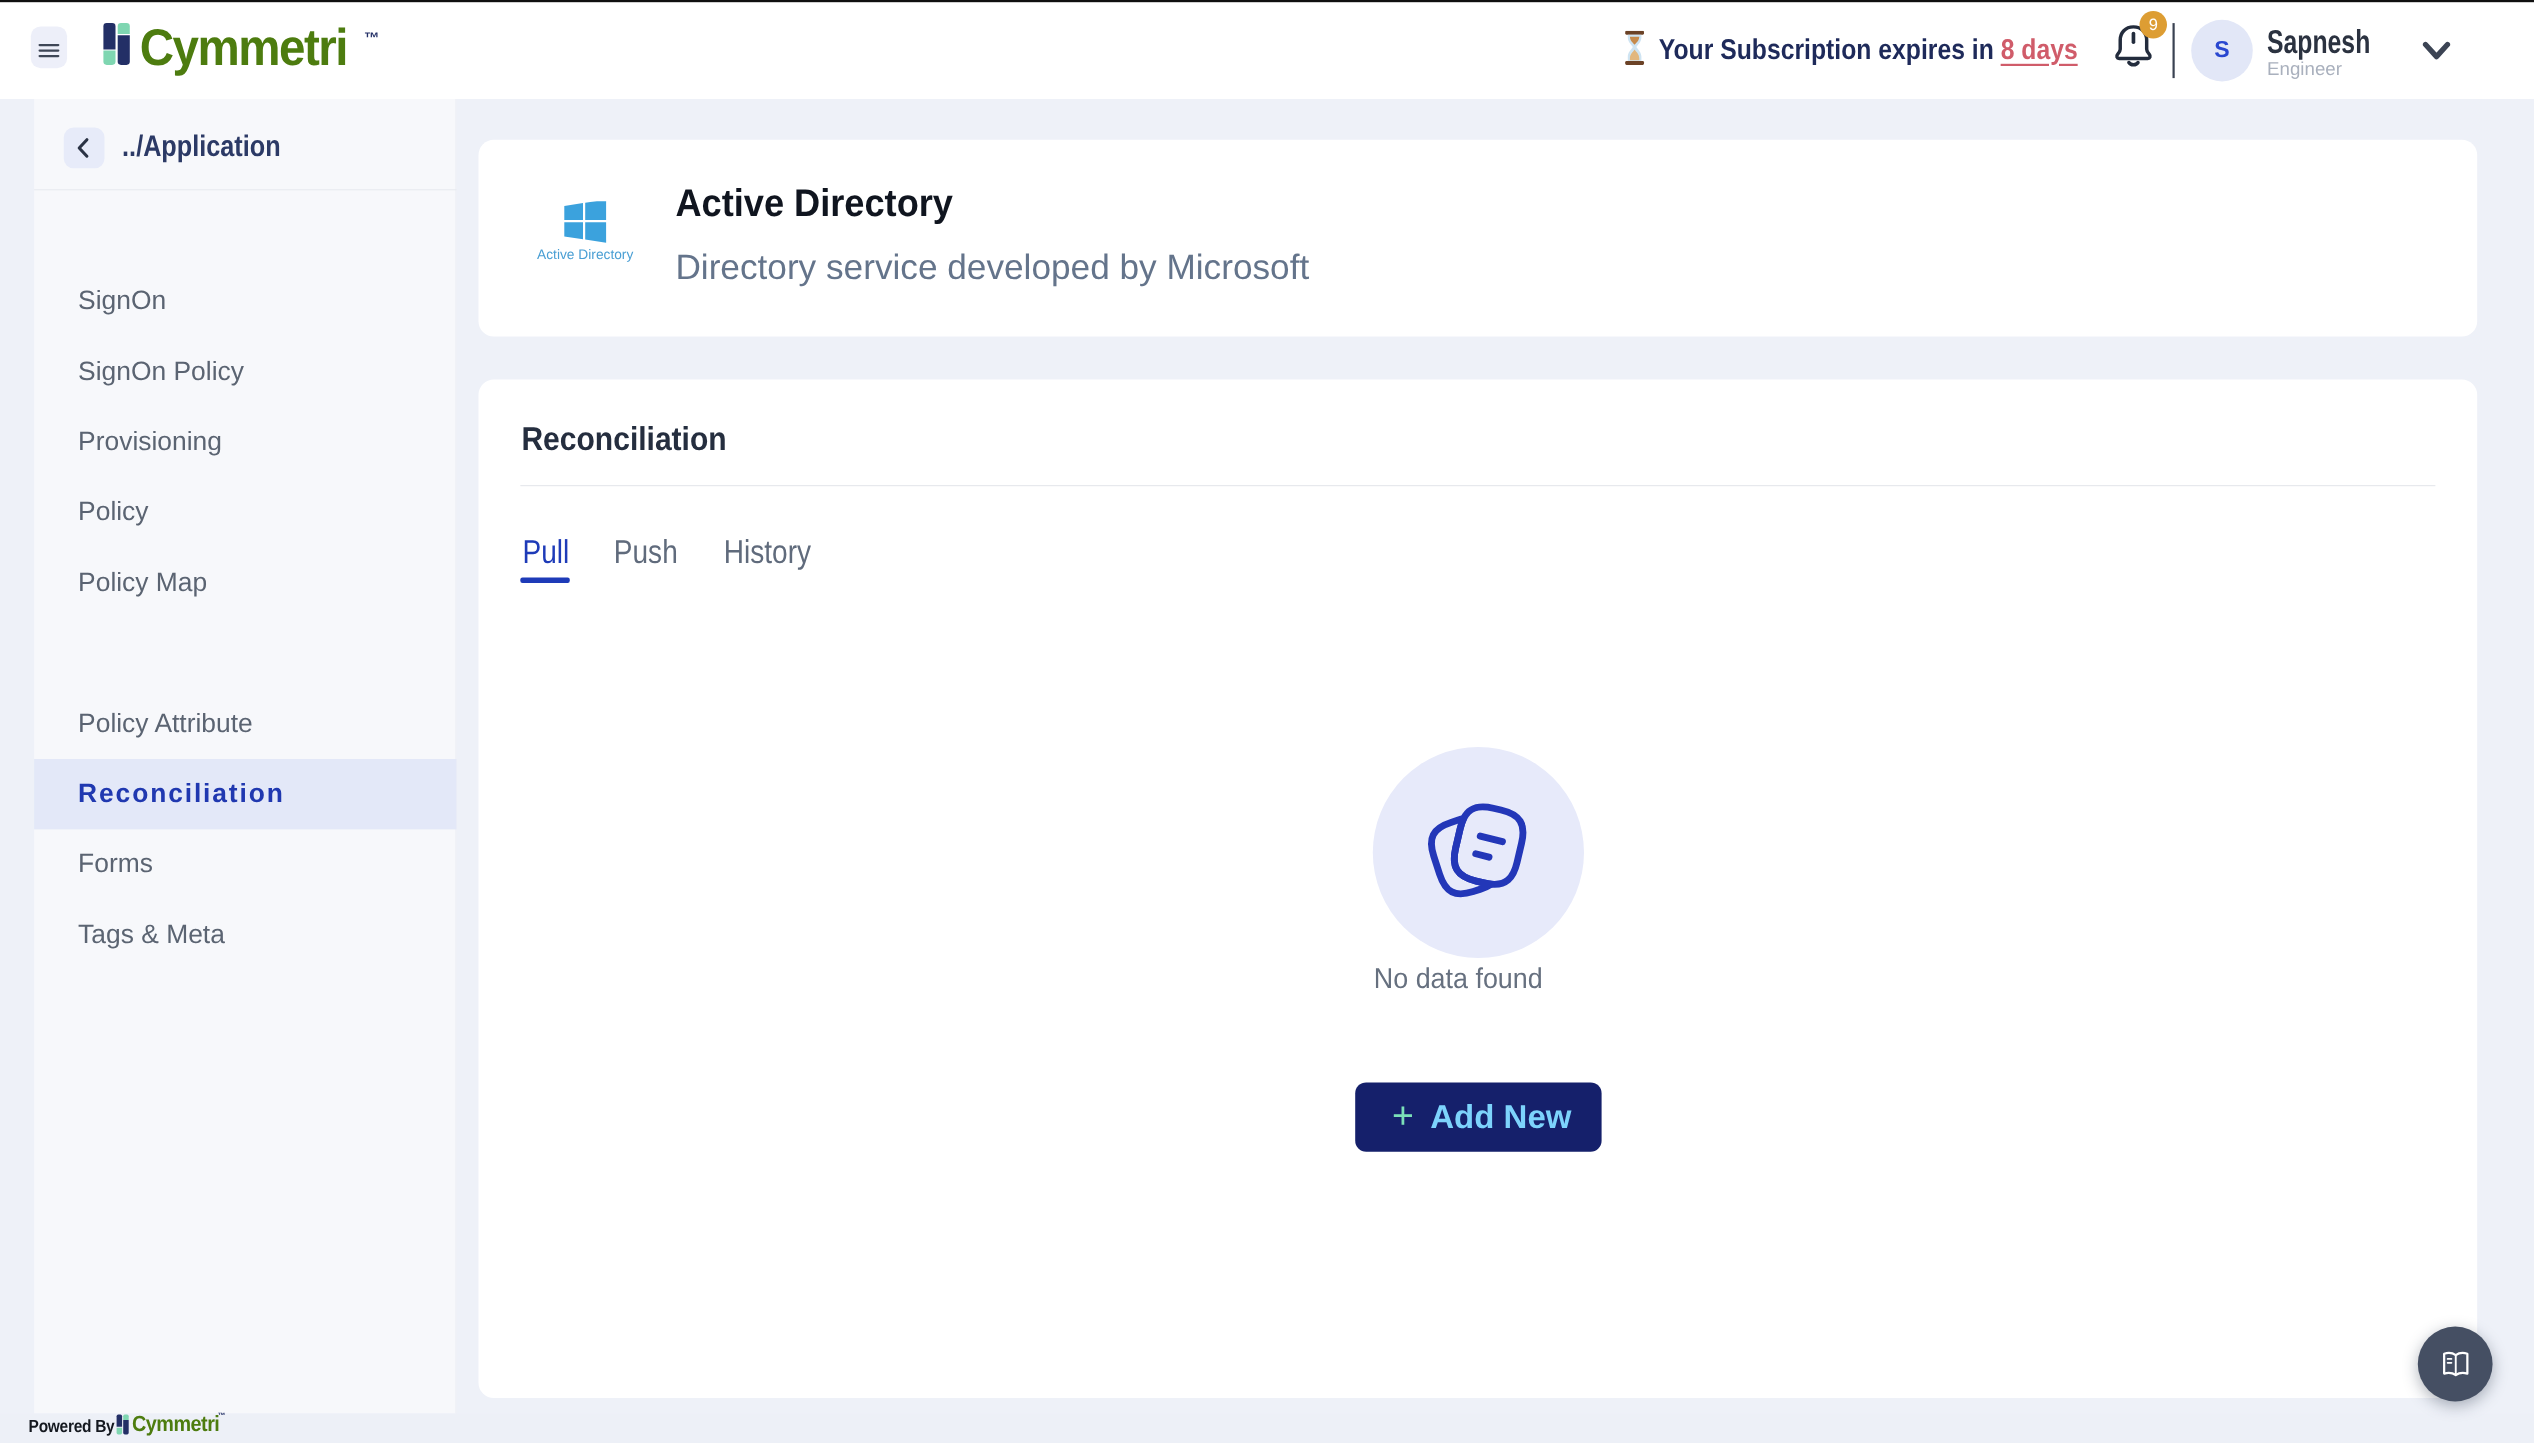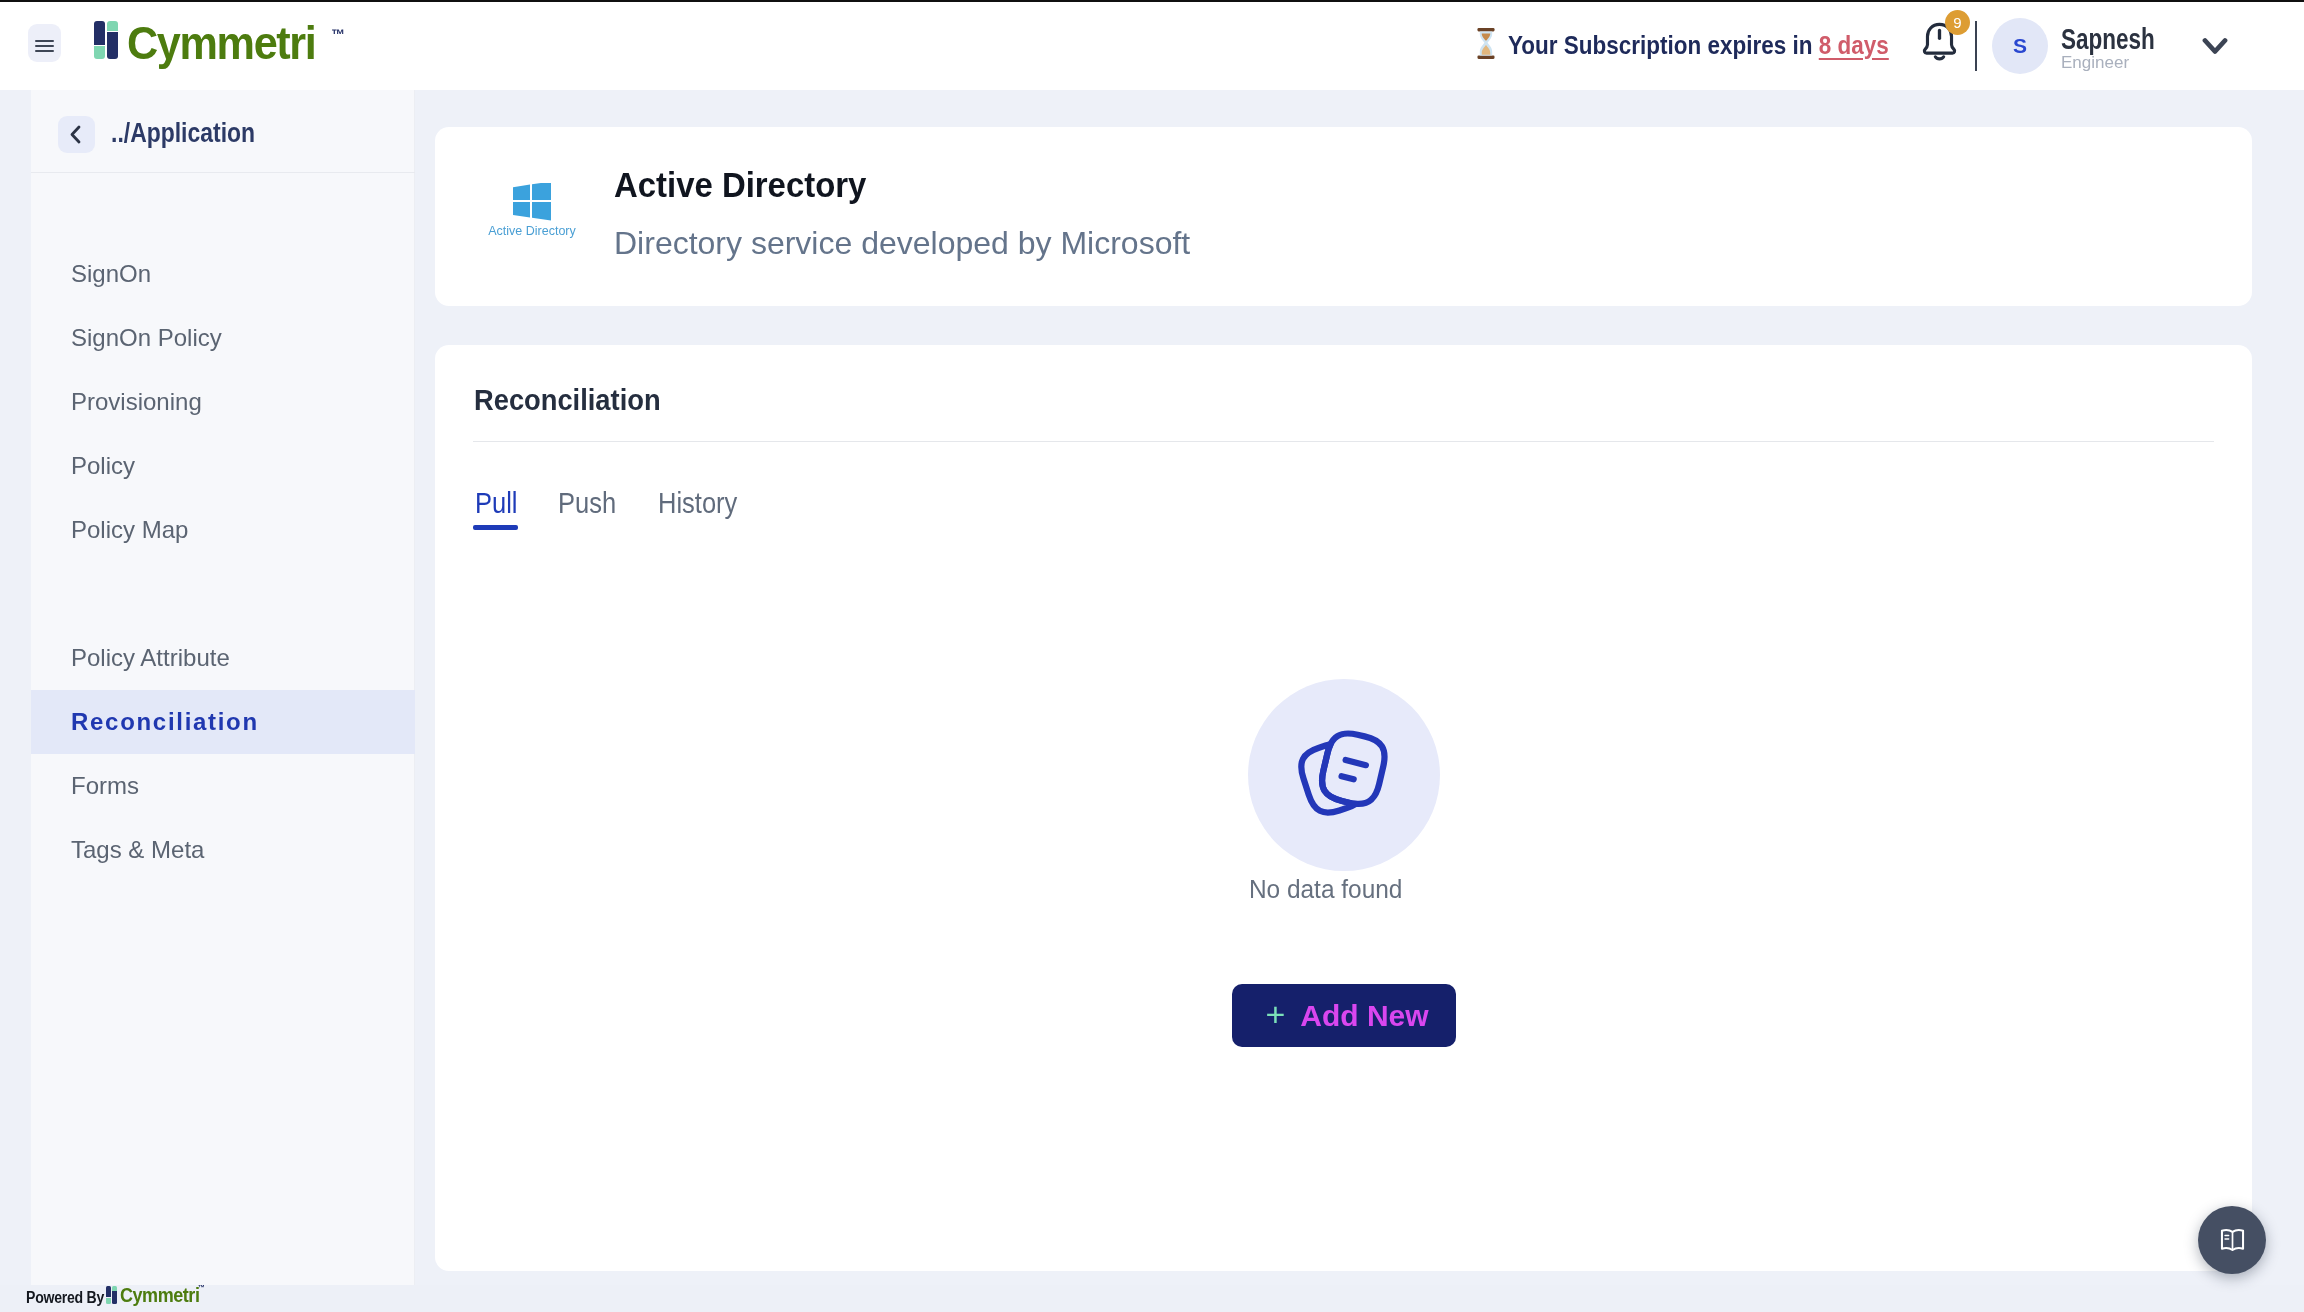--- a/index.html
+++ b/index.html
@@ -76,21 +76,21 @@
   #tab-push { left:558px; }
   #tab-hist { left:658px; }
   #tabline { position:absolute; left:473px; top:525px; width:45px; height:5px; background:#1e3bb8; border-radius:2px; }
 
   #ecircle { position:absolute; left:1248px; top:679px; width:192px; height:192px; background:#e7eafa; border-radius:50%; }
   #eicon { position:absolute; left:1293px; top:723px; }
   #nodata { position:absolute; left:1244px; top:874px; width:200px; text-align:left; font-size:26px; color:#66707f; }
   #addnew { position:absolute; left:1232px; top:984px; width:224px; height:63px; background:#15206b; border-radius:10px;
             display:flex; align-items:center; justify-content:center; gap:15px; }
   #addnew .plus { color:#7be0b8; font-size:34px; font-weight:normal; margin-top:-3px; margin-left:6px; }
-  #addnew .lbl { color:#d946ef; font-size:30px; font-weight:bold; }
+  #addnew .lbl { color:#7dd3fc; font-size:30px; font-weight:bold; }
 
   #fab { position:absolute; left:2198px; top:1206px; width:68px; height:68px; background:#454f63; border-radius:50%;
          box-shadow:0 4px 14px rgba(30,40,60,.35); display:flex; align-items:center; justify-content:center; z-index:20; }
 </style>
 </head>
 <body>
   <div id="header"></div>
   <div id="topline"></div>
   <div id="hamburger">
     <div class="bars"></div>

